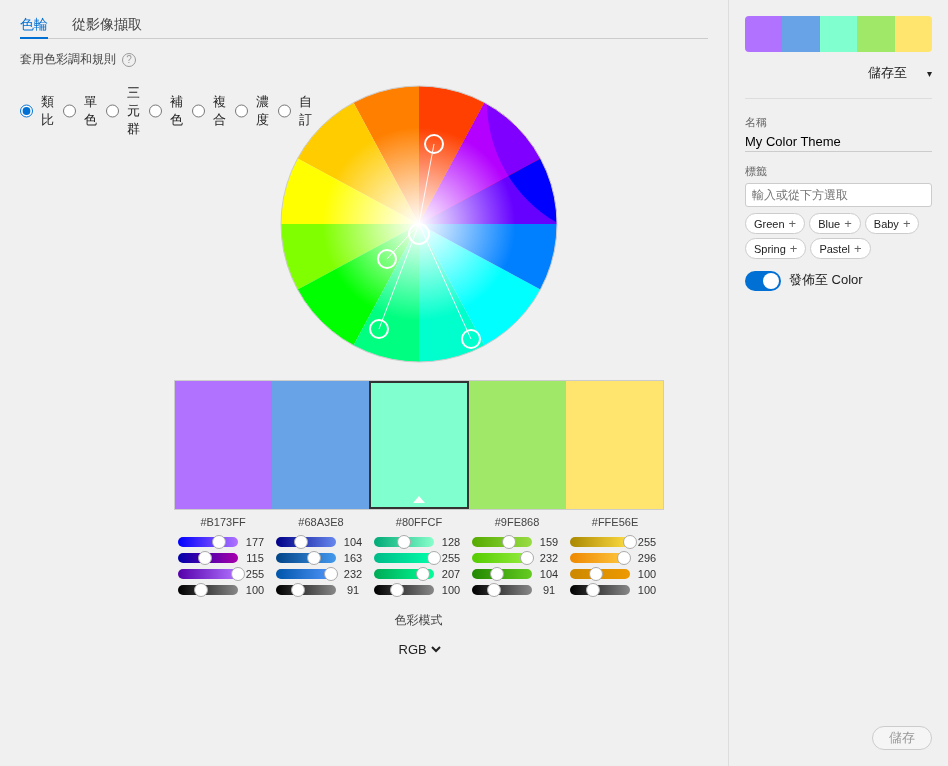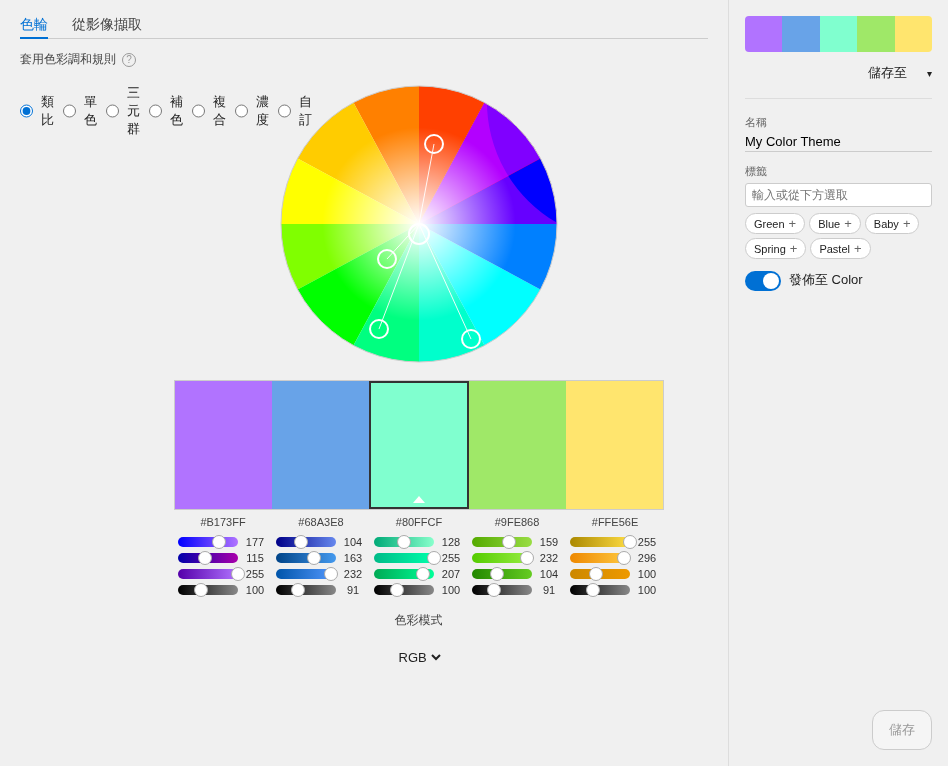--- a/index.html
+++ b/index.html
@@ -124,21 +124,21 @@
       border: 2px solid #333;
     }
 
     .color-mode-section {
       margin-top: 16px;
     }
 
     .color-mode-label {
       font-size: 12px;
       color: #444;
-      margin-bottom: 20px;
+      margin-bottom: 12px;
     }
 
     .color-mode-select {
       display: flex;
       align-items: flex-start;
       gap: 6px;
     }
 
     .color-mode-select select {
       border: none;
@@ -325,21 +325,21 @@
       width: 16px; height: 16px;
       background: white;
       border-radius: 50%;
       position: absolute;
       top: 2px;
       right: 2px;
     }
 
     .save-btn {
       margin-top: auto;
-      padding: 10px 16px;
+      padding: 2px 16px;
       border: 1px solid #ccc;
       border-radius: 12px;
       background: #f5f5f5;
       color: #999;
       font-size: 13px;
       cursor: pointer;
       align-self: flex-end;
     }
 
     .left-content {

